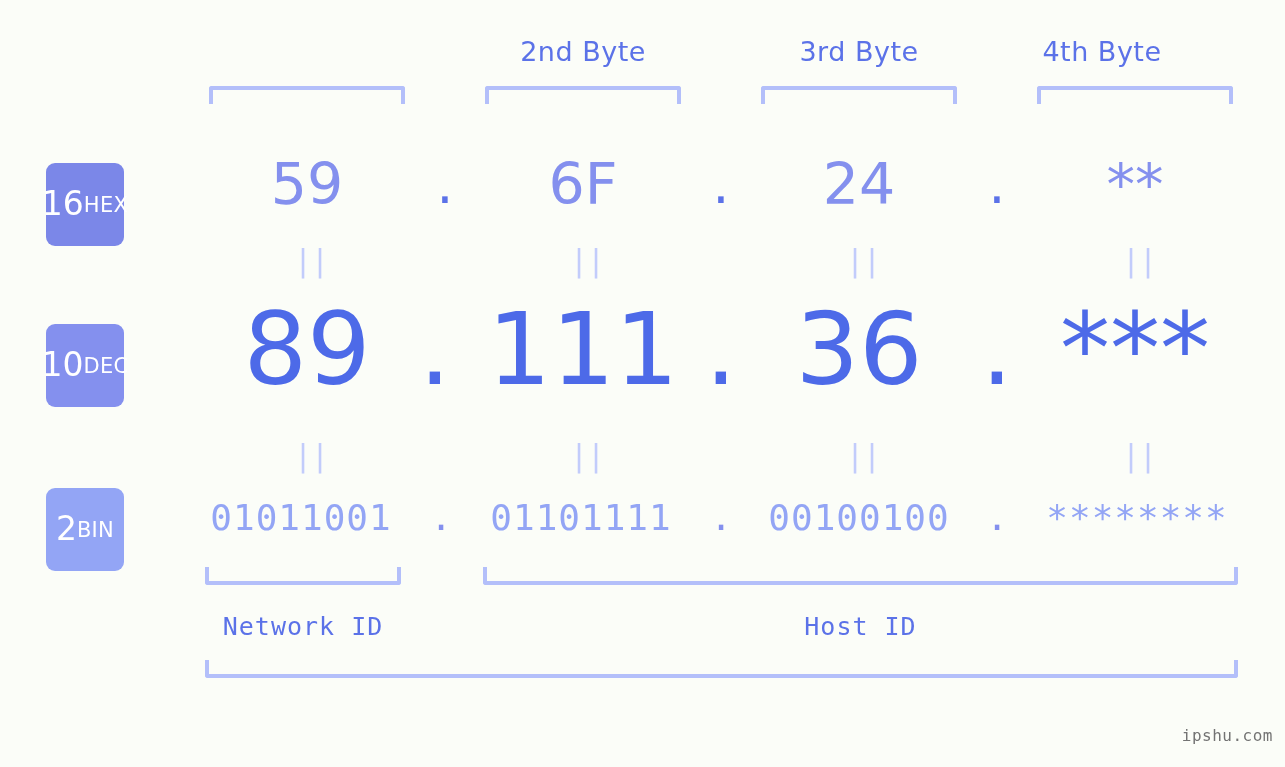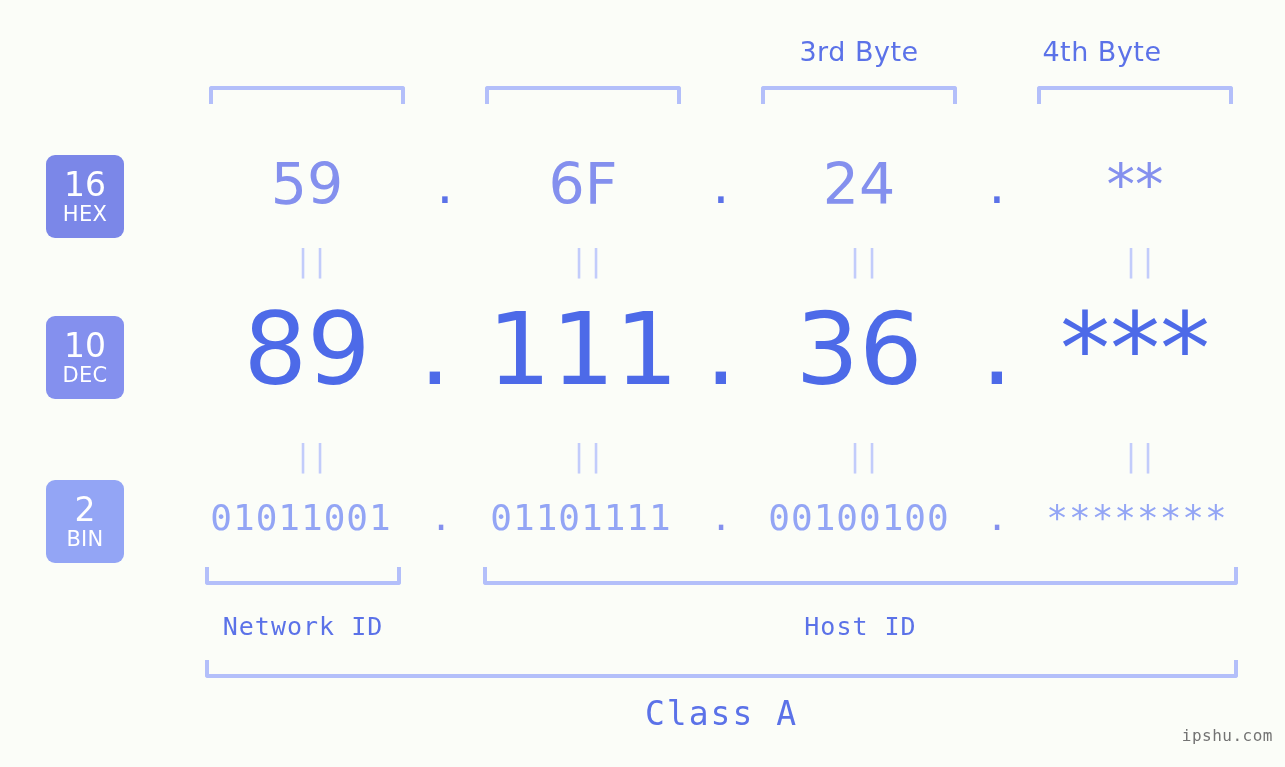--- a/index.html
+++ b/index.html
@@ -57,25 +57,26 @@
 
   
   .badge {
     position: absolute;
     left: 46px;
     width: 78px;
     height: 83px;
     border-radius: 9px;
     color: #ffffff;
     display: flex;
-    flex-direction: column;
+    flex-direction: row;
     align-items: center;
     justify-content: center;
     font-family: "DejaVu Sans", sans-serif;
     box-sizing: border-box;
+    margin-top: 8px;
   }
   .badge .num {
     font-size: 33px;
     line-height: 33px;
     font-weight: 400;
     margin-bottom: 2px;
   }
   .badge .lab {
     font-size: 21px;
     line-height: 22px;
@@ -192,20 +193,21 @@
     font-size: 16px;
     color: #737373;
     letter-spacing: 0.5px;
   }
 </style>
 </head>
 <body>
 
 <div id="stage">
 
+  <div class="byte-header" style="left:485px; width:196px;">2nd Byte</div>
   <div class="byte-header" style="left:761px; width:196px;">3rd Byte</div>
   <div class="byte-header" style="left:1004px; width:196px;">4th Byte</div>
 
   <div class="bracket-down" style="left:209px; top:86px; width:196px;"></div>
   <div class="bracket-down" style="left:485px; top:86px; width:196px;"></div>
   <div class="bracket-down" style="left:761px; top:86px; width:196px;"></div>
   <div class="bracket-down" style="left:1037px; top:86px; width:196px;"></div>
 
   <div class="badge badge-hex">
     <span class="num">16</span>
@@ -260,17 +262,16 @@
     <div class="val abs" style="left:1037px; width:200px;">********</div>
   </div>
 
   <div class="bracket-up" style="left:205px; top:567px; width:196px;"></div>
   <div class="bracket-up" style="left:483px; top:567px; width:755px;"></div>
 
   <div class="idlabel" style="left:205px; top:613px; width:196px;">Network ID</div>
   <div class="idlabel" style="left:483px; top:613px; width:755px;">Host ID</div>
 
   <div class="bracket-up" style="left:205px; top:660px; width:1033px;"></div>
-  <div class="classlabel" style="left:205px; top:696px; width:1033px;">Class A</div>
 
   <div class="watermark">ipshu.com</div>
 
 </div>
 
 </body></html>

